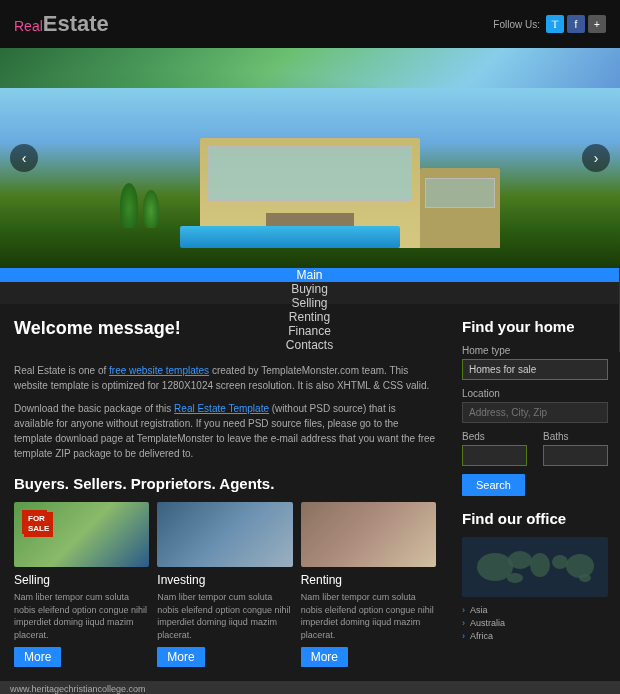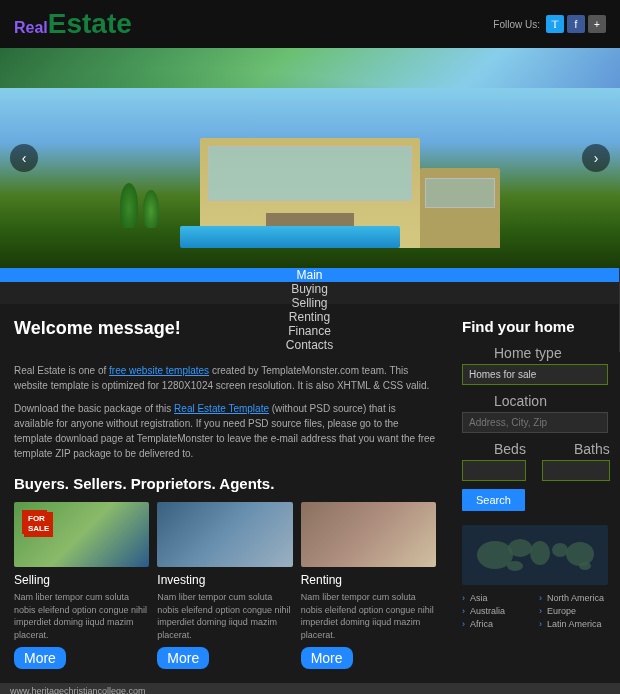--- a/index.html
+++ b/index.html
@@ -19,27 +19,27 @@
       align-items: center;
       justify-content: space-between;
       padding: 8px 14px;
       height: 48px;
     }
     .logo {
       display: flex;
       align-items: baseline;
     }
     .logo-real {
-      color: #8b5cf6;
-      font-size: 16px;
-      font-weight: bold;
+      color: #ec4899;
+      font-size: 14px;
+      font-weight: normal;
     }
     .logo-estate {
-      color: #15803d;
-      font-size: 28px;
+      color: #a3a3a3;
+      font-size: 22px;
       font-weight: bold;
     }
     .follow-us {
       display: flex;
       align-items: center;
       gap: 6px;
       font-size: 10px;
       color: #aaa;
     }
     .follow-us span { color: #aaa; }
@@ -199,42 +199,41 @@
       font-size: 9px;
       color: #999;
       line-height: 1.4;
       margin-bottom: 6px;
     }
     .more-btn {
       background: #2288ff;
       color: #fff;
       border: none;
       padding: 3px 10px;
-      font-size: 14px;
-      cursor: pointer;
-      border-radius: 8px;
+      font-size: 12px;
+      cursor: pointer;
+      border-radius: 1px;
     }
 
     
     .right-col {
       width: 170px;
       padding: 14px 12px;
       flex-shrink: 0;
     }
     .sidebar-title {
       font-size: 15px;
       color: #fff;
       margin-bottom: 10px;
     }
     .form-label {
-      font-size: 14px;
+      font-size: 10px;
       color: #aaa;
       margin-bottom: 3px;
       display: block;
-      margin-left: 32px;
     }
     .form-select {
       width: 100%;
       background: #2a2a2a;
       border: 1px solid #4d7c0f;
       color: #ccc;
       padding: 4px 6px;
       font-size: 10px;
       margin-bottom: 8px;
       appearance: none;
@@ -432,20 +431,21 @@
       <div>
         <label class="form-label">Baths</label>
         <select class="form-select" style="margin-bottom:0;">
           <option></option>
         </select>
       </div>
     </div>
 
     <button class="search-btn">Search</button>
 
+    <h3 class="sidebar-title">Find our office</h3>
 
     <div class="office-map">
       <div class="map-world">
 
         <svg width="140" height="54" viewBox="0 0 140 54">
           <rect width="140" height="54" fill="#1a2a3a"></rect>
 
           <ellipse cx="30" cy="27" rx="18" ry="14" fill="#3a5a4a" opacity="0.8"></ellipse>
           <ellipse cx="55" cy="20" rx="12" ry="9" fill="#3a5a4a" opacity="0.8"></ellipse>
           <ellipse cx="75" cy="25" rx="10" ry="12" fill="#3a5a4a" opacity="0.8"></ellipse>
@@ -456,25 +456,20 @@
         </svg>
       </div>
     </div>
 
     <div class="office-regions">
       <div class="office-col">
         <div class="office-region">Asia</div>
         <div class="office-region">Australia</div>
         <div class="office-region">Africa</div>
       </div>
-      <div class="office-col">
-        <div class="office-region">North America</div>
-        <div class="office-region">Europe</div>
-        <div class="office-region">Latin America</div>
-      </div>
     </div>
   </div>
 </div>
 
 <div class="footer-bar">
   <span>www.heritagechristiancollege.com</span>
 </div>
 <div class="footer-bottom">
   <span>© 2004 Real Estate</span><br>
   <span>Website Template by TemplateMonster.com</span>

